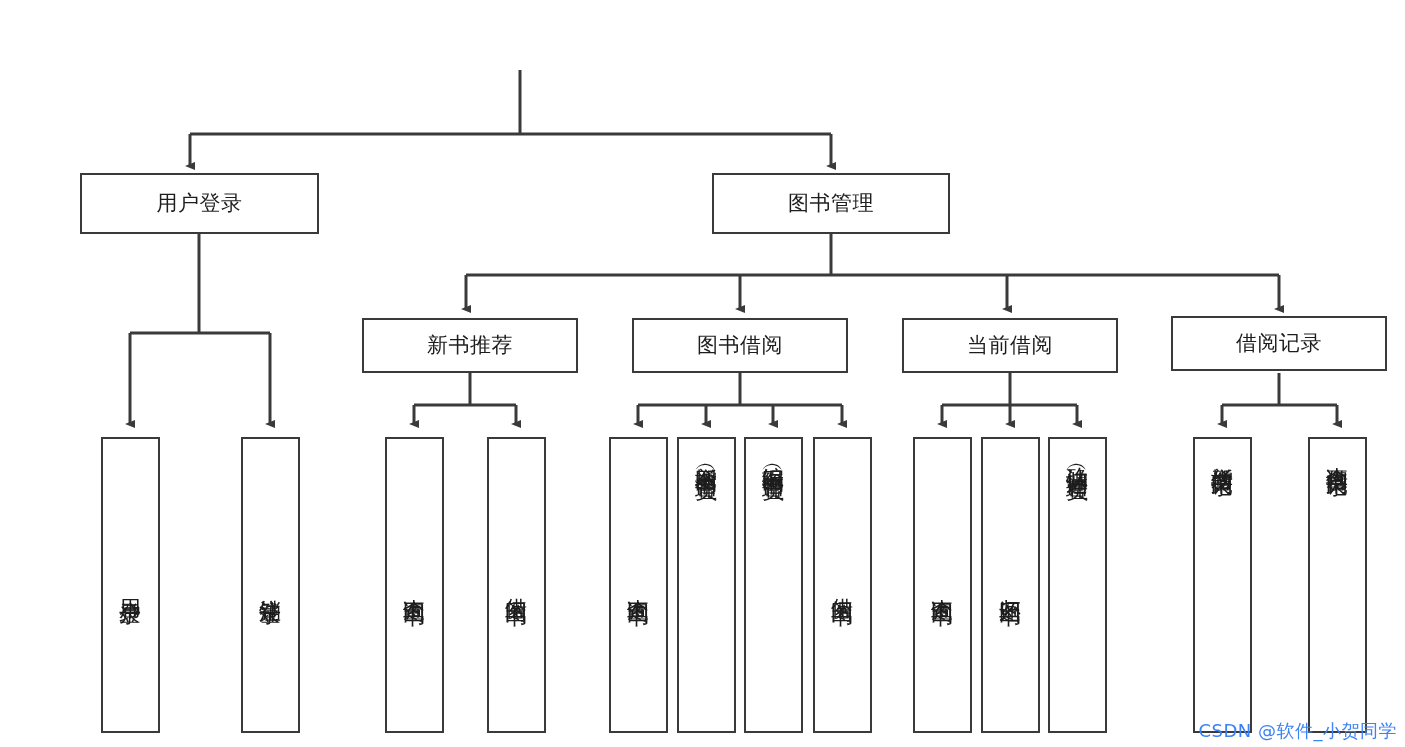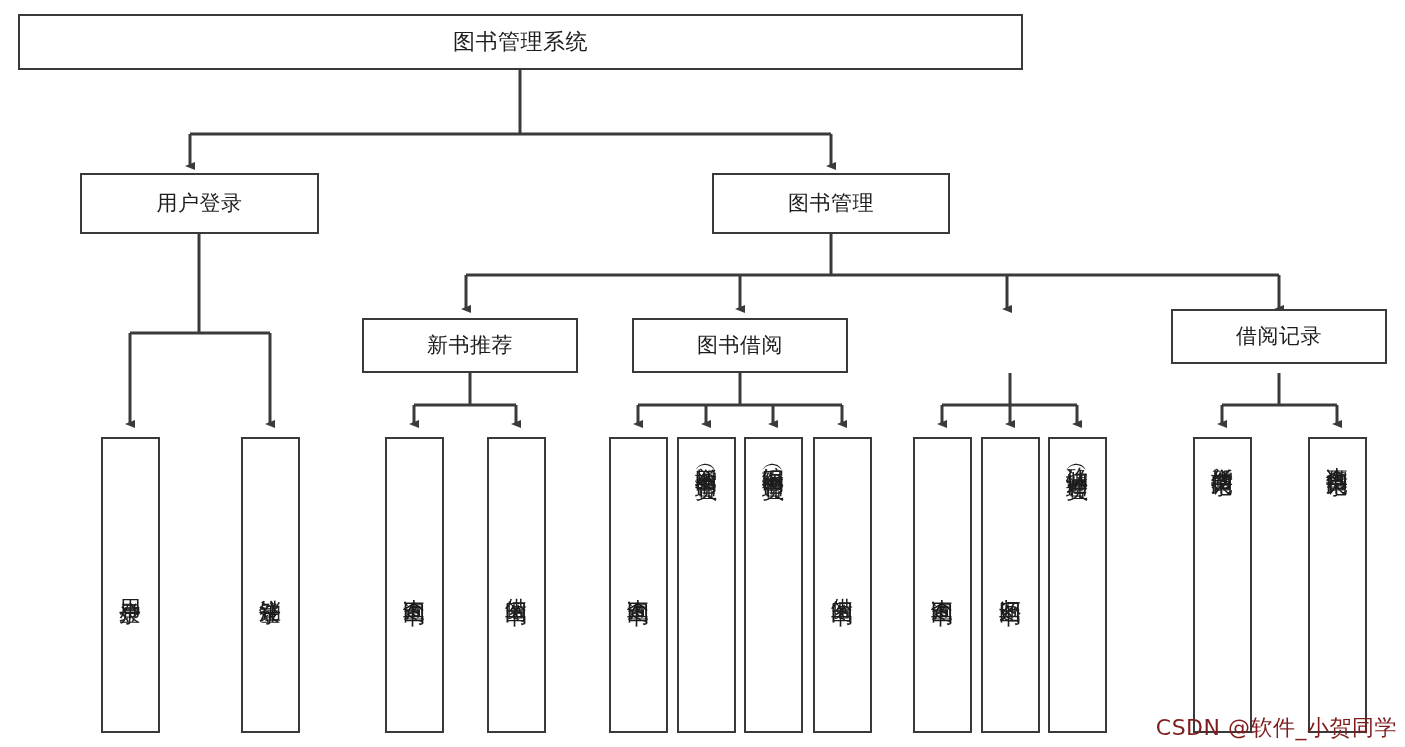--- a/index.html
+++ b/index.html
@@ -68,22 +68,22 @@
     margin-bottom: auto;
   }
   .node.leaf.center {
     align-items: center;
     padding-top: 0;
   }
   #watermark {
     position: absolute;
     right: 8px;
     bottom: 4px;
-    font-size: 22px;
-    color: #7f1d1d;
+    font-size: 18px;
+    color: #3b82f6;
     letter-spacing: 0.5px;
     z-index: 3;
     white-space: nowrap;
   }
 </style>
 </head>
 <body>
 
 <div id="canvas">
 
@@ -132,38 +132,38 @@
       <path d="M 1010 405 L 1010 424" marker-end="url(#arrow)"></path>
       <path d="M 1077 405 L 1077 424" marker-end="url(#arrow)"></path>
 
       <path d="M 1279 373 L 1279 405"></path>
       <path d="M 1222 405 L 1337 405"></path>
       <path d="M 1222 405 L 1222 424" marker-end="url(#arrow)"></path>
       <path d="M 1337 405 L 1337 424" marker-end="url(#arrow)"></path>
     </g>
   </svg>
 
-  <div class="node root" style="left:18px; top:14px; width:1005px; height:56px;">
-    <span class="label">图书管理系统</span>
-  </div>
 
   <div class="node level2" style="left:80px; top:173px; width:239px; height:61px;">
     <span class="label">用户登录</span>
   </div>
   <div class="node level2" style="left:712px; top:173px; width:238px; height:61px;align-items:center;">
     <span class="label">图书管理</span>
   </div>
 
   <div class="node level3" style="left:632px; top:318px; width:216px; height:55px;">
     <span class="label">图书借阅</span>
   </div>
   <div class="node level3" style="left:362px; top:318px; width:216px; height:55px;">
     <span class="label">新书推荐</span>
   </div>
-  <div class="node level3" style="left:1171px; top:309px; width:216px; height:55px;">
+  <div class="node level3" style="left:902px; top:318px; width:216px; height:55px;">
+    <span class="label">当前借阅</span>
+  </div>
+  <div class="node level3" style="left:1171px; top:316px; width:216px; height:55px;">
     <span class="label">借阅记录</span>
   </div>
 
   <div class="node leaf center" style="left:101px; top:437px; width:59px; height:296px;">
     <span class="label">用户登录</span>
   </div>
   <div class="node leaf center" style="left:241px; top:437px; width:59px; height:296px;">
     <span class="label">注销登录</span>
   </div>
 

